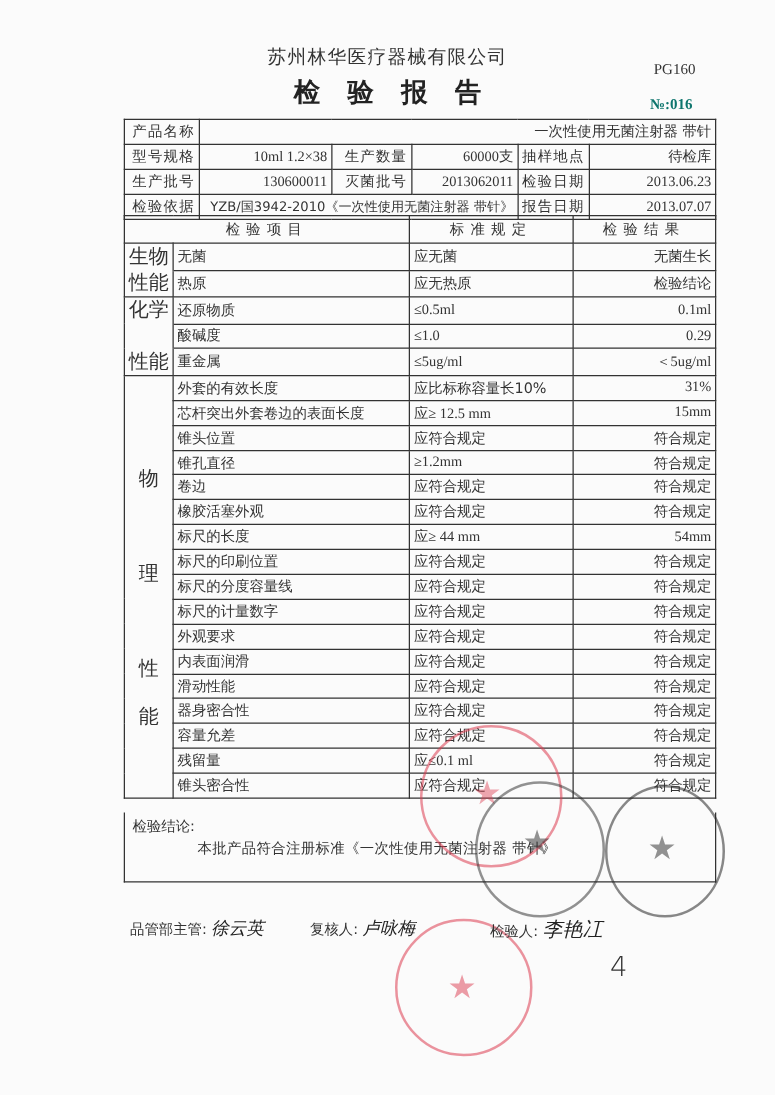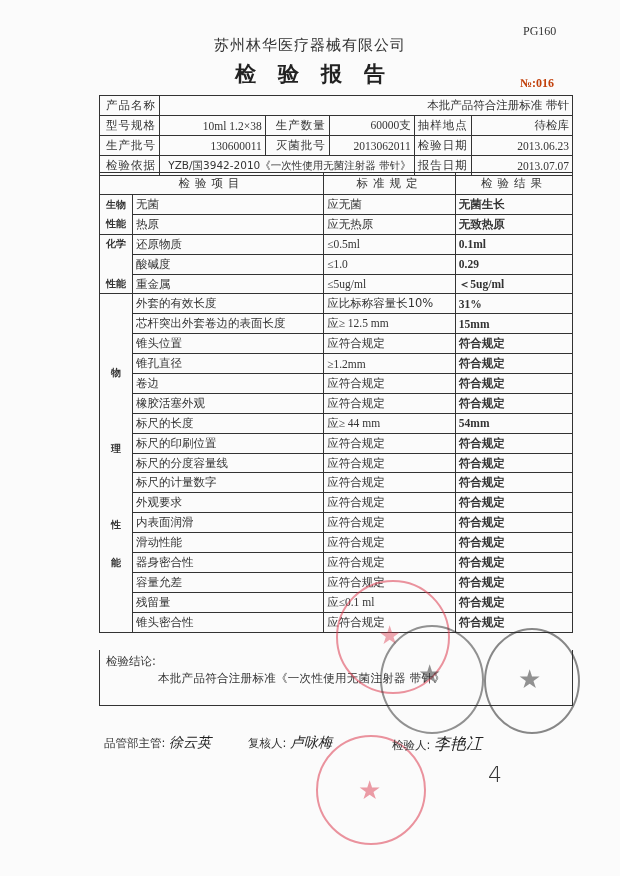--- a/index.html
+++ b/index.html
@@ -1,31 +1,31 @@
 <!DOCTYPE html>
 <html><head>
 <meta charset="utf-8">
 <style>
   html,body{margin:0;padding:0;}
   body{width:620px;height:876px;background:#fbfbfb;position:relative;overflow:hidden;font-family:"DejaVu Sans","Liberation Sans",sans-serif;color:#2a2a2a;}
   .company{position:absolute;left:0;width:620px;top:36px;text-align:center;font-size:15px;letter-spacing:1px;color:#333;}
-  .code{position:absolute;left:523px;top:24px;font-family:"Liberation Serif",serif;font-size:12px;color:#333;}
+  .code{position:absolute;left:523px;top:48px;font-family:"Liberation Serif",serif;font-size:12px;color:#333;}
   .title{position:absolute;left:0;width:620px;top:60px;text-align:center;font-size:21px;font-weight:bold;letter-spacing:22px;color:#222;padding-left:22px;box-sizing:border-box;}
-  .docno{position:absolute;left:520px;top:76px;font-family:"Liberation Serif",serif;font-size:12px;font-weight:bold;color:#c2410c;}
+  .docno{position:absolute;left:520px;top:76px;font-family:"Liberation Serif",serif;font-size:12px;font-weight:bold;color:#0f766e;}
   table.info{position:absolute;left:99px;top:95px;width:474px;border-collapse:collapse;font-size:11.5px;}
   table.info td{border:1px solid #333;height:19px;padding:0 3px;white-space:nowrap;color:#333;text-align:right;}
   .lbl{letter-spacing:1px;}
   .c{text-align:center;}
   .serif{font-family:"Liberation Serif",serif;}
   table.main{position:absolute;left:99px;top:172px;width:474px;border-collapse:collapse;font-size:11.5px;}
   table.main td{border:1px solid #333;height:18.9px;padding:0 3px;white-space:nowrap;color:#333;}
   table.main td.cat{width:26px;text-align:center;letter-spacing:0px;}
-  table.main td.res{width:110px;text-align:left;font-weight:bold;}
+  table.main td.res{width:110px;text-align:right;}
   .hdr{text-align:center;letter-spacing:5px;height:21px!important;}
-  .vcat{font-size:10px;font-weight:bold;}
+  .vcat{font-size:16px;}
   .concl{position:absolute;left:99px;top:650px;width:472px;height:55px;border:1px solid #333;border-top:none;font-size:11.5px;color:#333;}
   .concl .l{position:absolute;left:6px;top:4px;}
   .concl .t1{position:absolute;left:58px;top:21px;letter-spacing:0.3px;}
   .concl .t2{position:absolute;left:108px;top:38px;}
   .sig{position:absolute;top:734px;font-size:11.5px;color:#333;}
   .hand{font-family:"DejaVu Serif",serif;font-style:italic;font-size:14px;color:#222;}
   .pagenum{position:absolute;left:488px;top:762px;font-size:22px;color:#333;font-family:"DejaVu Sans",sans-serif;font-weight:lighter;}
   .stamp{position:absolute;border-radius:50%;pointer-events:none;}
   .stamp-red{border:2px solid rgba(220,60,80,0.55);}
   .stamp-black{border:2px solid rgba(40,40,40,0.55);}
@@ -44,21 +44,21 @@
     <col style="width:60px">
       <col style="width:106px">
       <col style="width:64px">
       <col style="width:85px">
       <col style="width:56px">
       <col style="width:103px">
   </colgroup>
   <tbody>
       <tr>
     <td class="lbl">产品名称</td>
-    <td colspan="5">本批产品符合注册标准  带针</td>
+    <td colspan="5">一次性使用无菌注射器  带针</td>
   </tr>
   <tr>
     <td class="lbl">型号规格</td>
     <td class="c serif">10ml 1.2×38</td>
     <td class="lbl">生产数量</td>
     <td class="c serif">60000支</td>
     <td class="lbl">抽样地点</td>
     <td class="c">待检库</td>
   </tr>
   <tr>
@@ -95,21 +95,21 @@
   <tr>
     <td class="cat vcat" style="border-bottom:none">生物</td>
     <td>无菌</td>
     <td>应无菌</td>
     <td class="res">无菌生长</td>
   </tr>
   <tr>
     <td class="cat vcat" style="border-top:none">性能</td>
     <td>热原</td>
     <td>应无热原</td>
-    <td class="res">无致热原</td>
+    <td class="res">检验结论</td>
   </tr>
 
   <tr>
     <td class="cat vcat" style="border-bottom:none">化学</td>
     <td>还原物质</td>
     <td class="serif">≤0.5ml</td>
     <td class="res serif">0.1ml</td>
   </tr>
   <tr>
     <td class="cat" style="border-top:none;border-bottom:none"></td>

